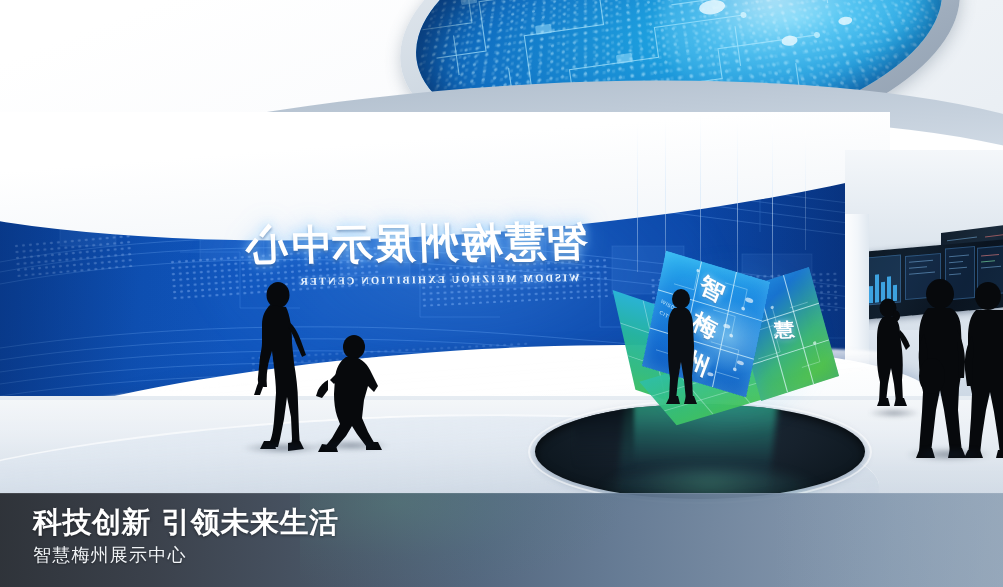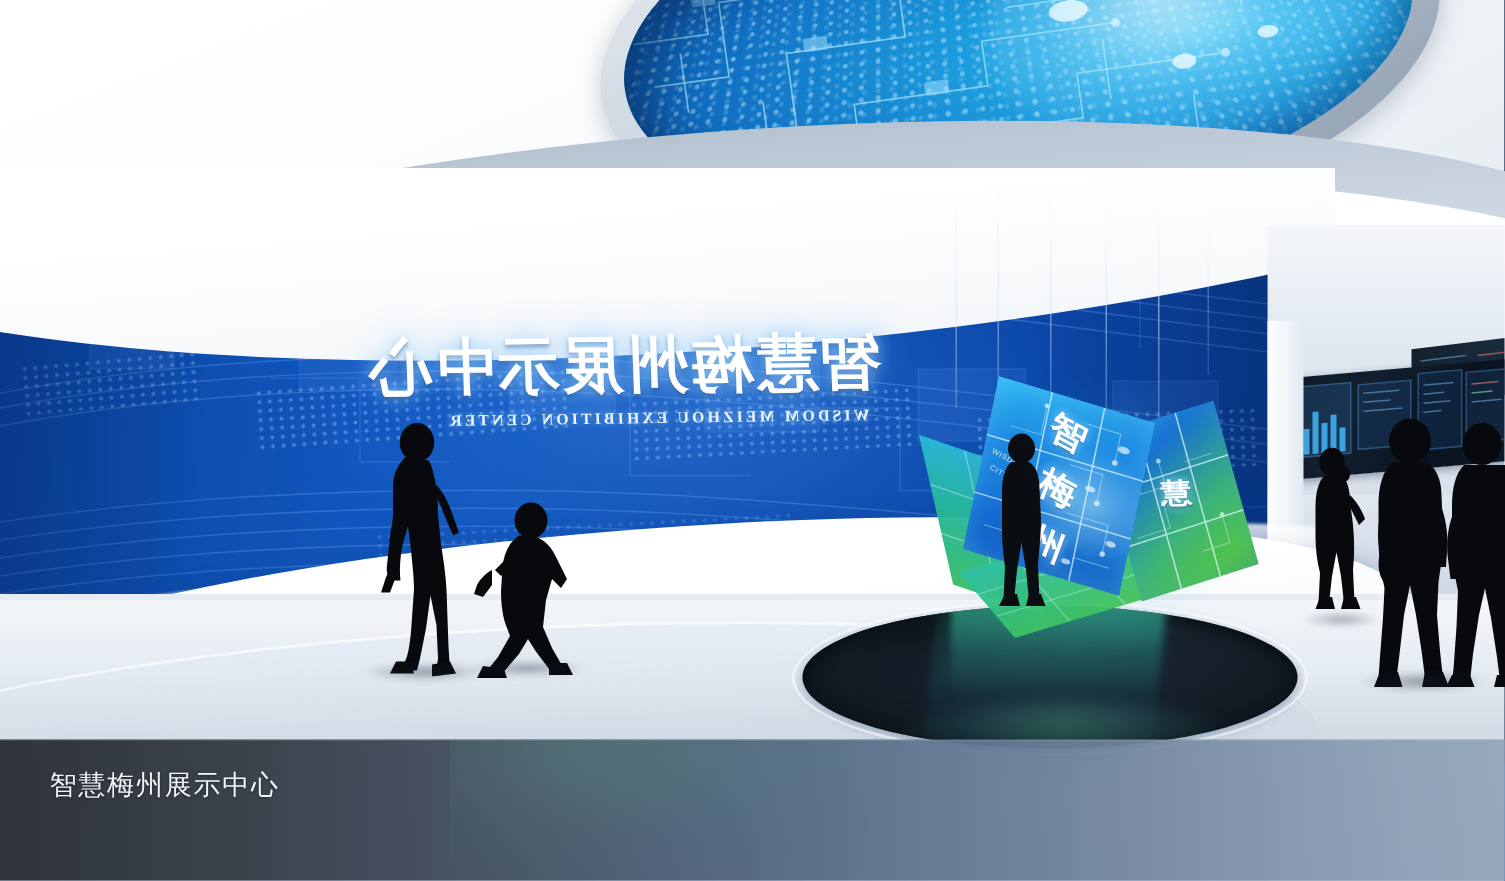--- a/index.html
+++ b/index.html
@@ -856,17 +856,18 @@
     </g>
   </svg>
 
   <div style="position:absolute; left:906px; top:448px; width:86px; height:13px; border-radius:50%; background:radial-gradient(ellipse at 50% 50%, rgba(20,35,55,0.45) 0%, rgba(20,35,55,0) 72%); filter:blur(2.5px);"></div>
   <div style="position:absolute; left:868px; top:408px; width:52px; height:10px; border-radius:50%; background:radial-gradient(ellipse at 50% 50%, rgba(20,35,55,0.38) 0%, rgba(20,35,55,0) 72%); filter:blur(2px);"></div>
 
   <div class="caption">
     <div class="caption-tint"></div>
     <div class="caption-tint2"></div>
     <div class="caption-inner">
+      <div class="cap-title">科技创新 引领未来生活</div>
       <div class="cap-sub">智慧梅州展示中心</div>
     </div>
   </div>
 
 </div>
 
 </body></html>

